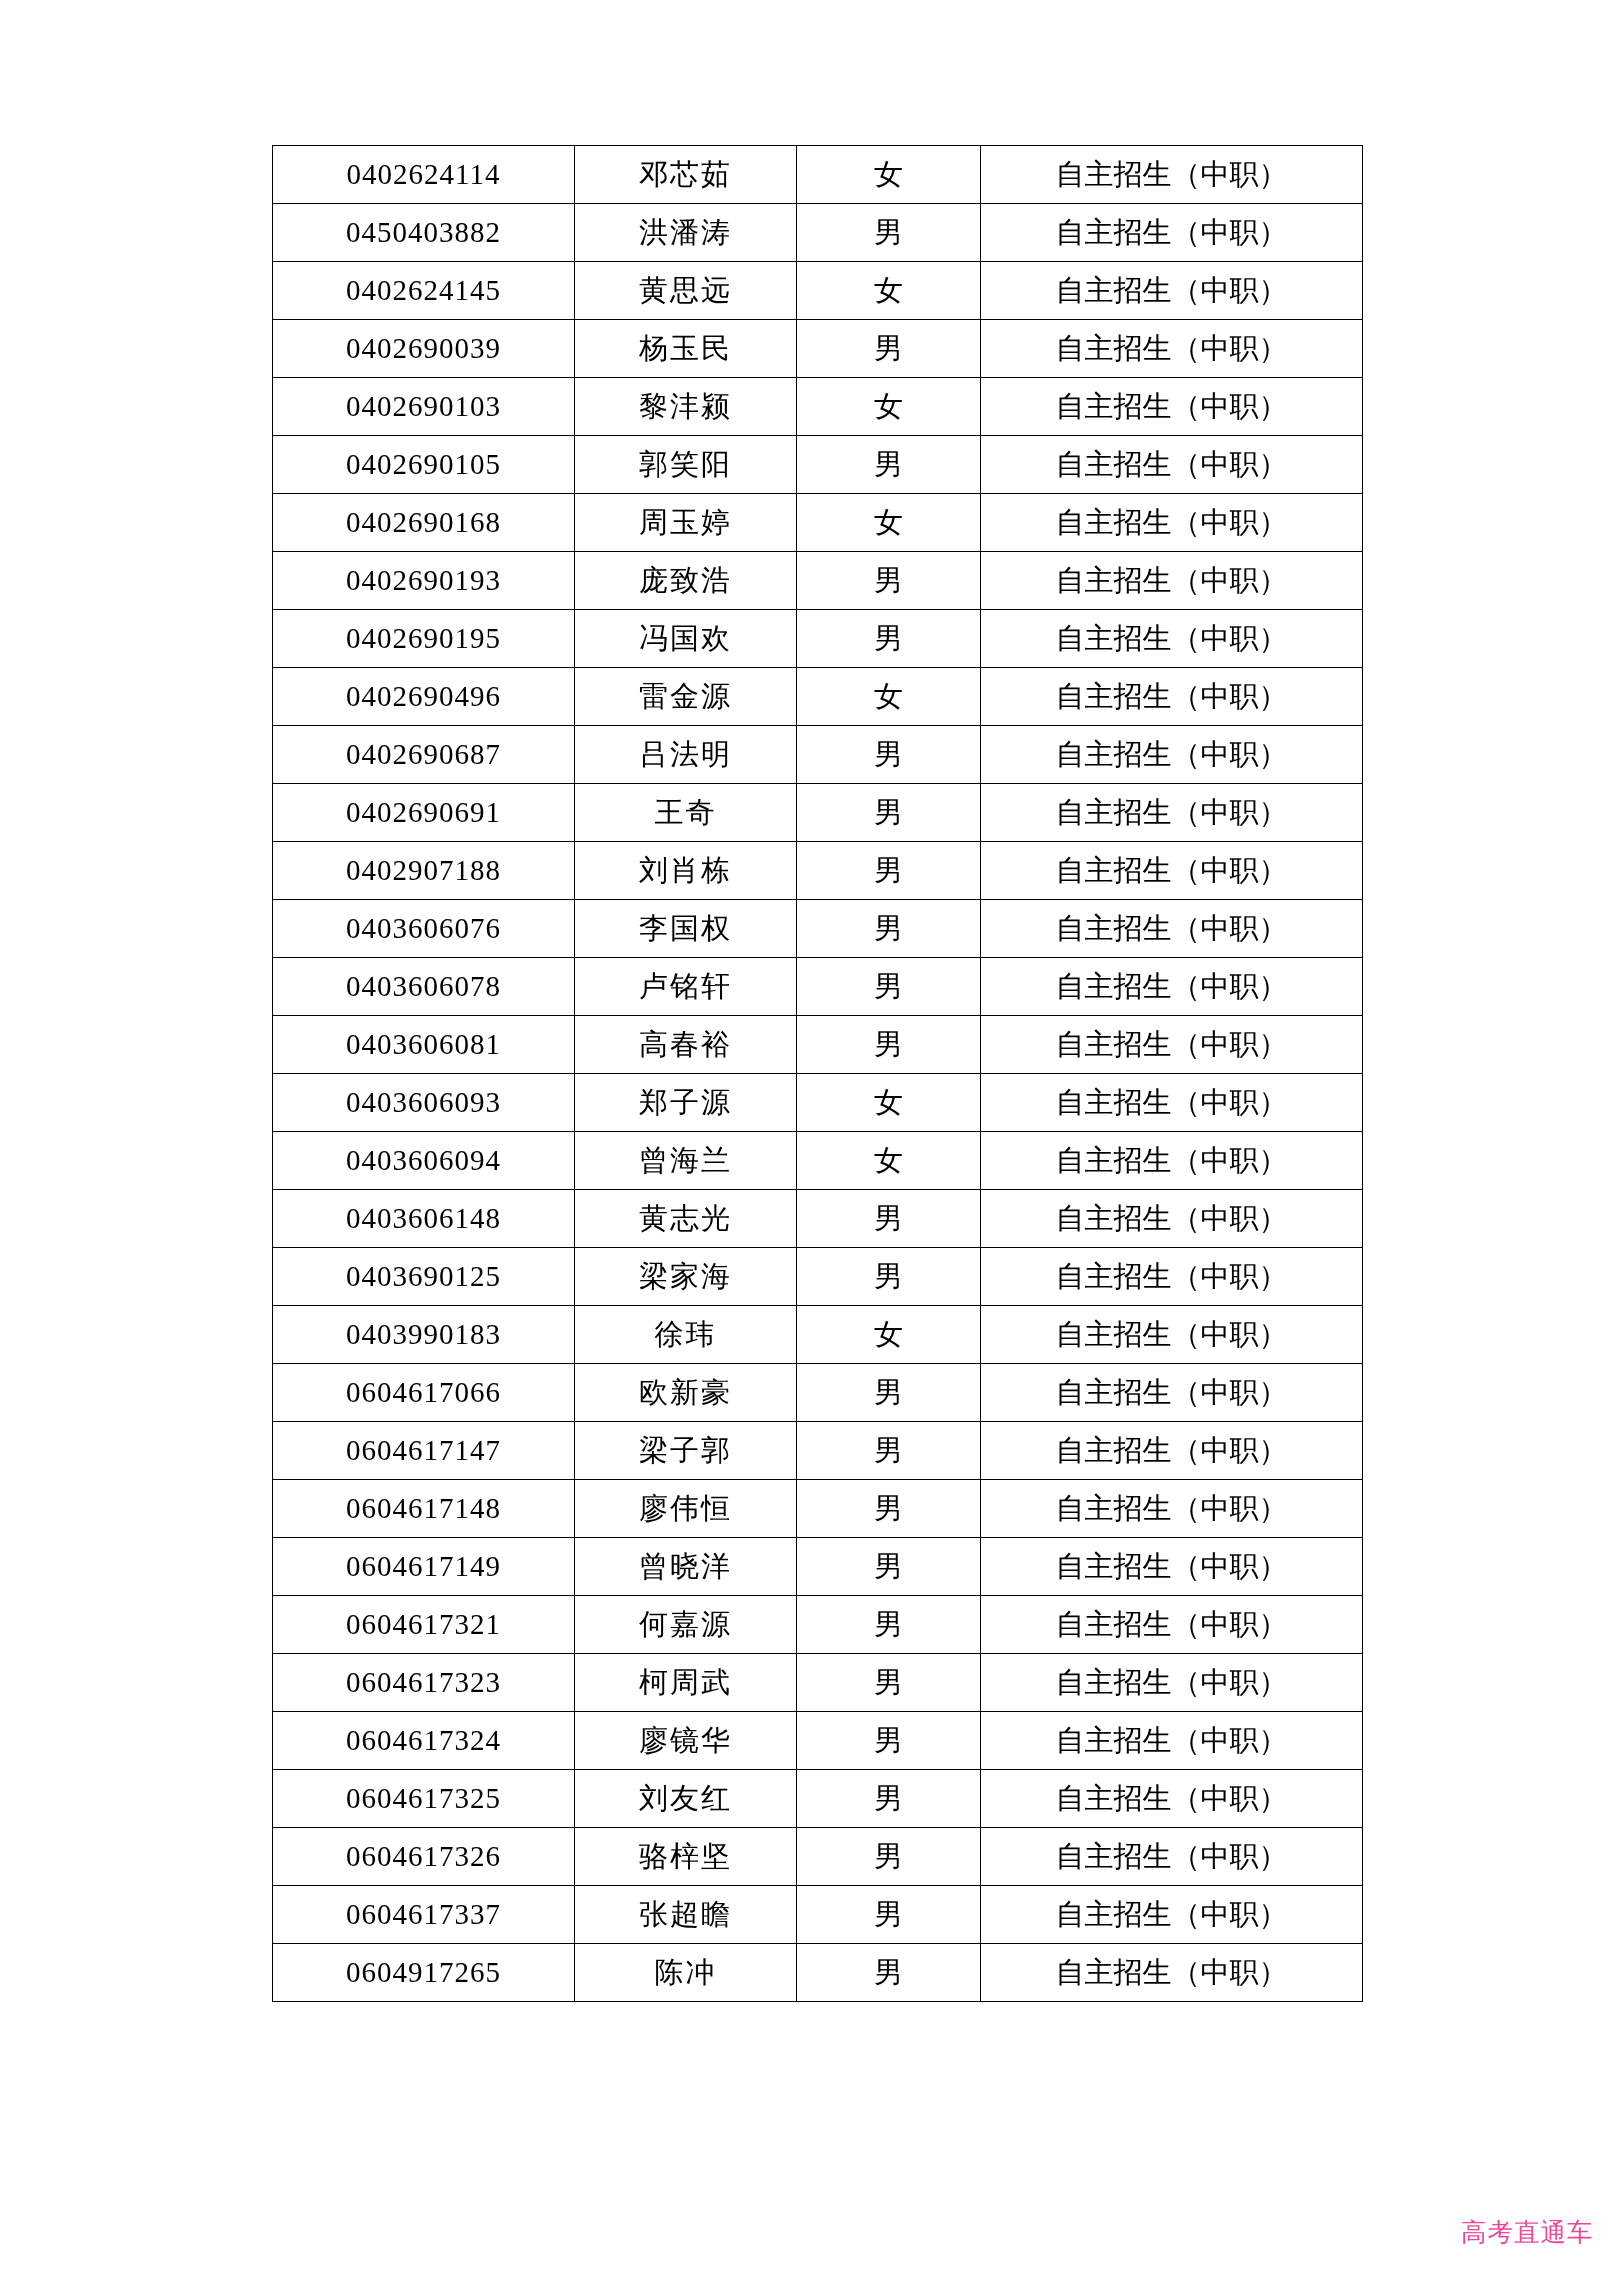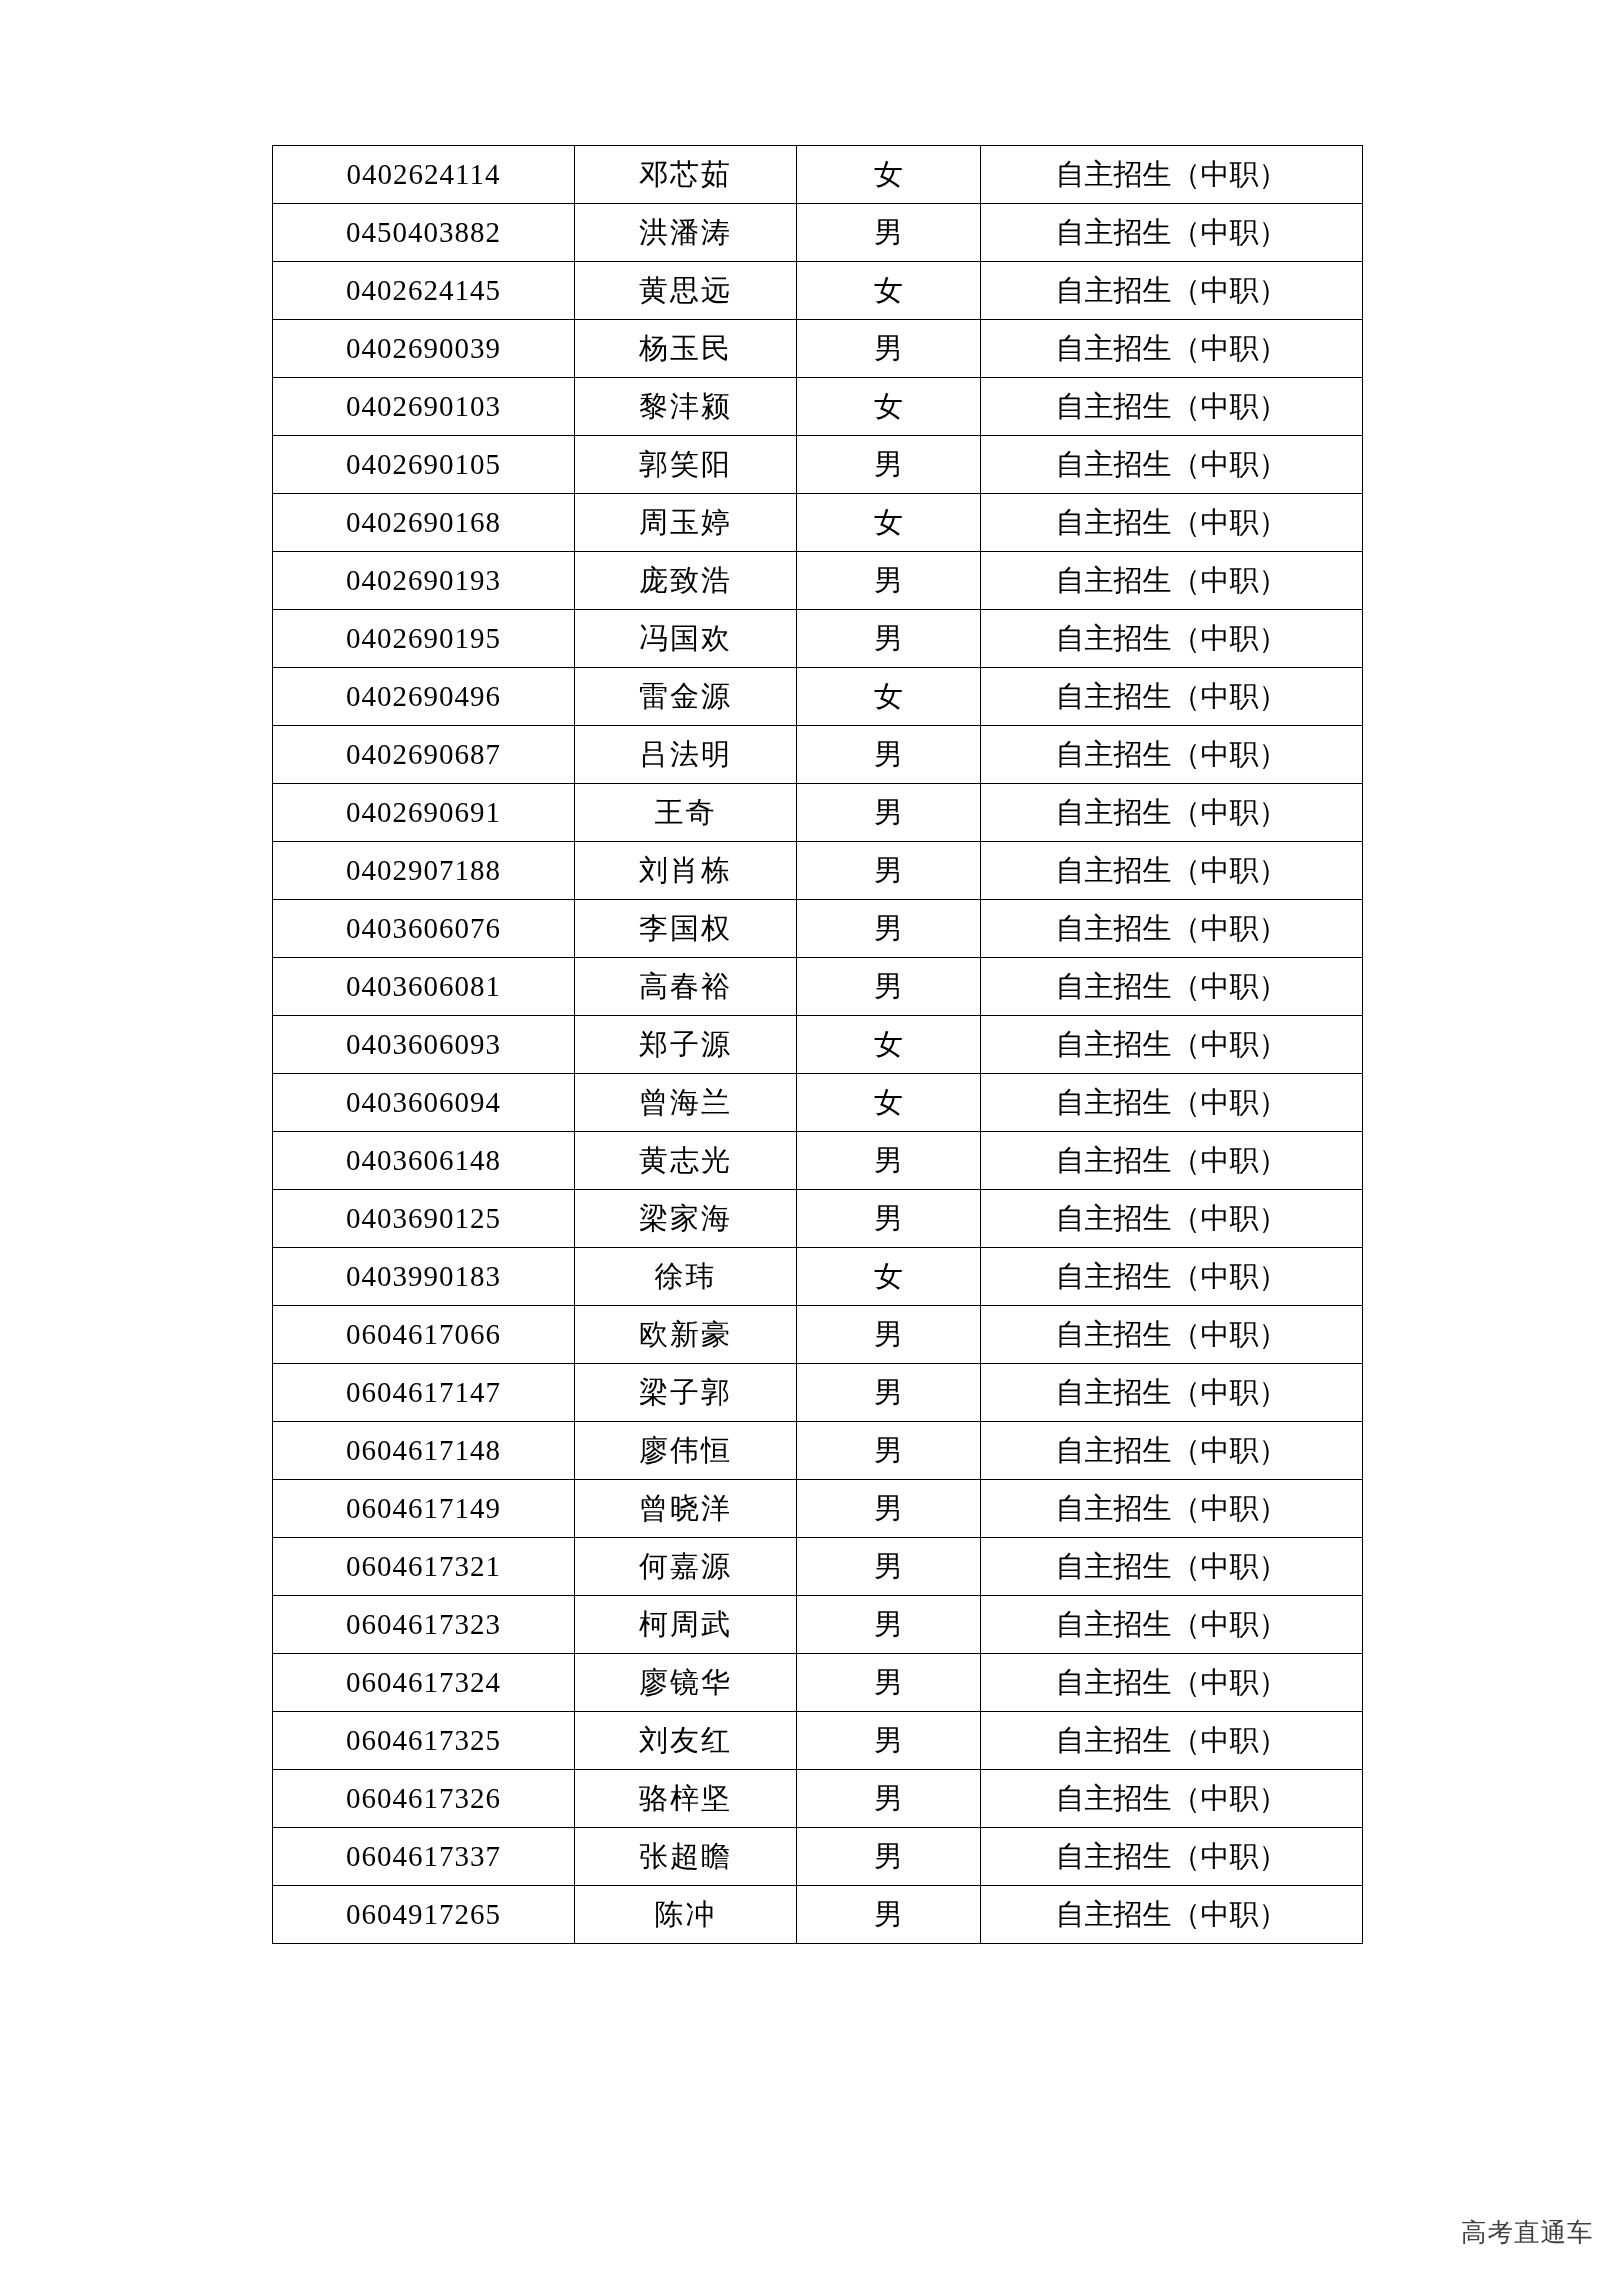--- a/index.html
+++ b/index.html
@@ -44,21 +44,21 @@
   }
   td.col-name {
     letter-spacing: 2px;
   }
   .watermark {
     position: absolute;
     right: 27.4px;
     bottom: 43px;
     font-family: "Liberation Sans", "DejaVu Sans", sans-serif;
     font-size: 25.5px;
-    color: #404040;
+    color: #ec4899;
     letter-spacing: 1px;
   }
 </style>
 </head>
 <body>
 
 <div class="page">
 
   <table class="roster">
     <colgroup>
@@ -160,20 +160,26 @@
     <td class="col-type">自主招生（中职）</td>
   </tr>
 
   <tr>
     <td class="col-id">0403606076</td>
     <td class="col-name">李国权</td>
     <td class="col-gender">男</td>
     <td class="col-type">自主招生（中职）</td>
   </tr>
 
+  <tr>
+    <td class="col-id">0403606078</td>
+    <td class="col-name">卢铭轩</td>
+    <td class="col-gender">男</td>
+    <td class="col-type">自主招生（中职）</td>
+  </tr>
 
   <tr>
     <td class="col-id">0403606081</td>
     <td class="col-name">高春裕</td>
     <td class="col-gender">男</td>
     <td class="col-type">自主招生（中职）</td>
   </tr>
 
   <tr>
     <td class="col-id">0403606093</td>

